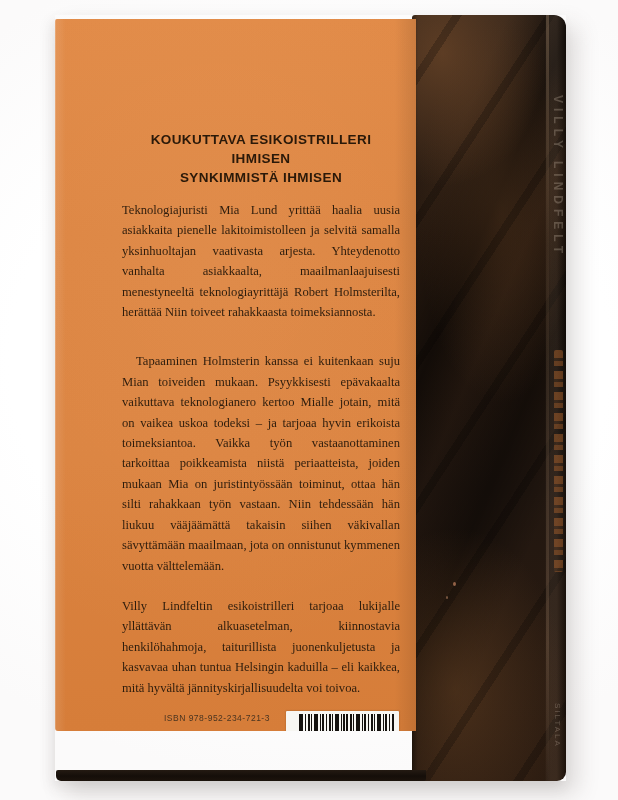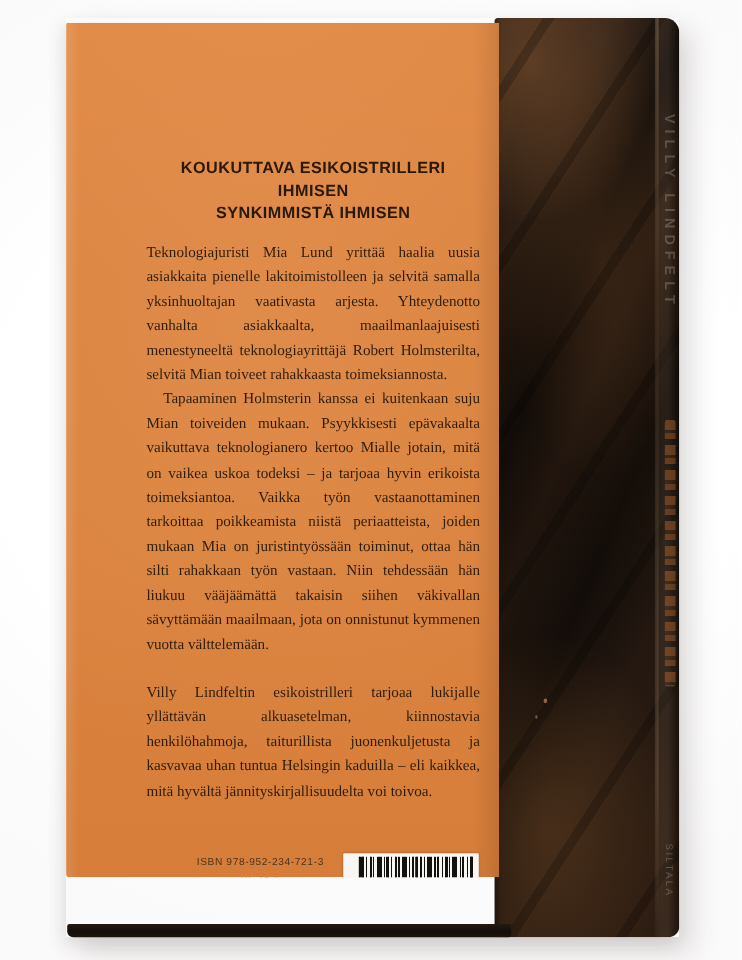--- a/index.html
+++ b/index.html
@@ -59,21 +59,21 @@
       radial-gradient(430px 520px at 45% 35%, rgba(255,205,155,.10), transparent 75%),
       linear-gradient(180deg,#e18a47,#dc8441 30%,#db8340 62%,#d67d39);}
 
   .headline{position:absolute;left:67px;top:111px;width:278px;text-align:center;
     font-weight:700;font-size:13.5px;line-height:19px;letter-spacing:.4px;
     color:#2a1909;}
 
   .blurb{position:absolute;left:67px;top:181px;width:278px;}
   .blurb p{margin:0;font-family:"Liberation Serif",serif;font-size:12.6px;
     line-height:20.4px;text-align:justify;color:#2e1d0d;}
-  .blurb p.indent{text-indent:14px;}
+  .blurb p.indent{text-indent:14px;margin-top:29px;}
   .blurb p.spaced{margin-top:20px;}
 
   .print-info{position:absolute;right:133px;top:691px;text-align:center;
     font-size:8.5px;line-height:16.2px;letter-spacing:.5px;color:#4a3420;
     white-space:nowrap;}
 
   
   .barcode{position:absolute;left:231px;top:692px;width:113px;height:42px;
     background:#f7f6f2;border-radius:1px;box-shadow:0 0 2px rgba(60,35,10,.35);}
   .bars{position:absolute;left:13px;right:4px;top:3px;height:27px;
@@ -106,21 +106,21 @@
     <div class="bottom-edge"></div>
 
     <div class="orange">
 
       <div class="headline">
         <div>KOUKUTTAVA ESIKOISTRILLERI IHMISEN</div>
         <div>SYNKIMMISTÄ IHMISEN</div>
       </div>
 
       <div class="blurb">
-        <p>Teknologiajuristi Mia Lund yrittää haalia uusia asiakkaita pienelle lakitoimistolleen ja selvitä samalla yksinhuoltajan vaativasta arjesta. Yhteydenotto vanhalta asiakkaalta, maailmanlaajuisesti menestyneeltä teknologiayrittäjä Robert Holmsterilta, selvitä Mian toiveet rahakkaasta toimeksiannosta.</p>
+        <p>Teknologiajuristi Mia Lund yrittää haalia uusia asiakkaita pienelle lakitoimistolleen ja selvitä samalla yksinhuoltajan vaativasta arjesta. Yhteydenotto vanhalta asiakkaalta, maailmanlaajuisesti menestyneeltä teknologiayrittäjä Robert Holmsterilta, herättää Niin toiveet rahakkaasta toimeksiannosta.</p>
         <p class="indent">Tapaaminen Holmsterin kanssa ei kuitenkaan suju Mian toiveiden mukaan. Psyykkisesti epävakaalta vaikuttava teknologianero kertoo Mialle jotain, mitä on vaikea uskoa todeksi – ja tarjoaa hyvin erikoista toimeksiantoa. Vaikka työn vastaanottaminen tarkoittaa poikkeamista niistä periaatteista, joiden mukaan Mia on juristintyössään toiminut, ottaa hän silti rahakkaan työn vastaan. Niin tehdessään hän liukuu vääjäämättä takaisin siihen väkivallan sävyttämään maailmaan, jota on onnistunut kymmenen vuotta välttelemään.</p>
         <p class="spaced">Villy Lindfeltin esikoistrilleri tarjoaa lukijalle yllättävän alkuasetelman, kiinnostavia henkilöhahmoja, taiturillista juonenkuljetusta ja kasvavaa uhan tuntua Helsingin kaduilla – eli kaikkea, mitä hyvältä jännityskirjallisuudelta voi toivoa.</p>
       </div>
 
       <div class="print-info">
         <div>ISBN 978-952-234-721-3</div>
         <div>KL 45.8</div>
         <div>WWW.SILTALAPUBLISHING.FI</div>
       </div>
 

